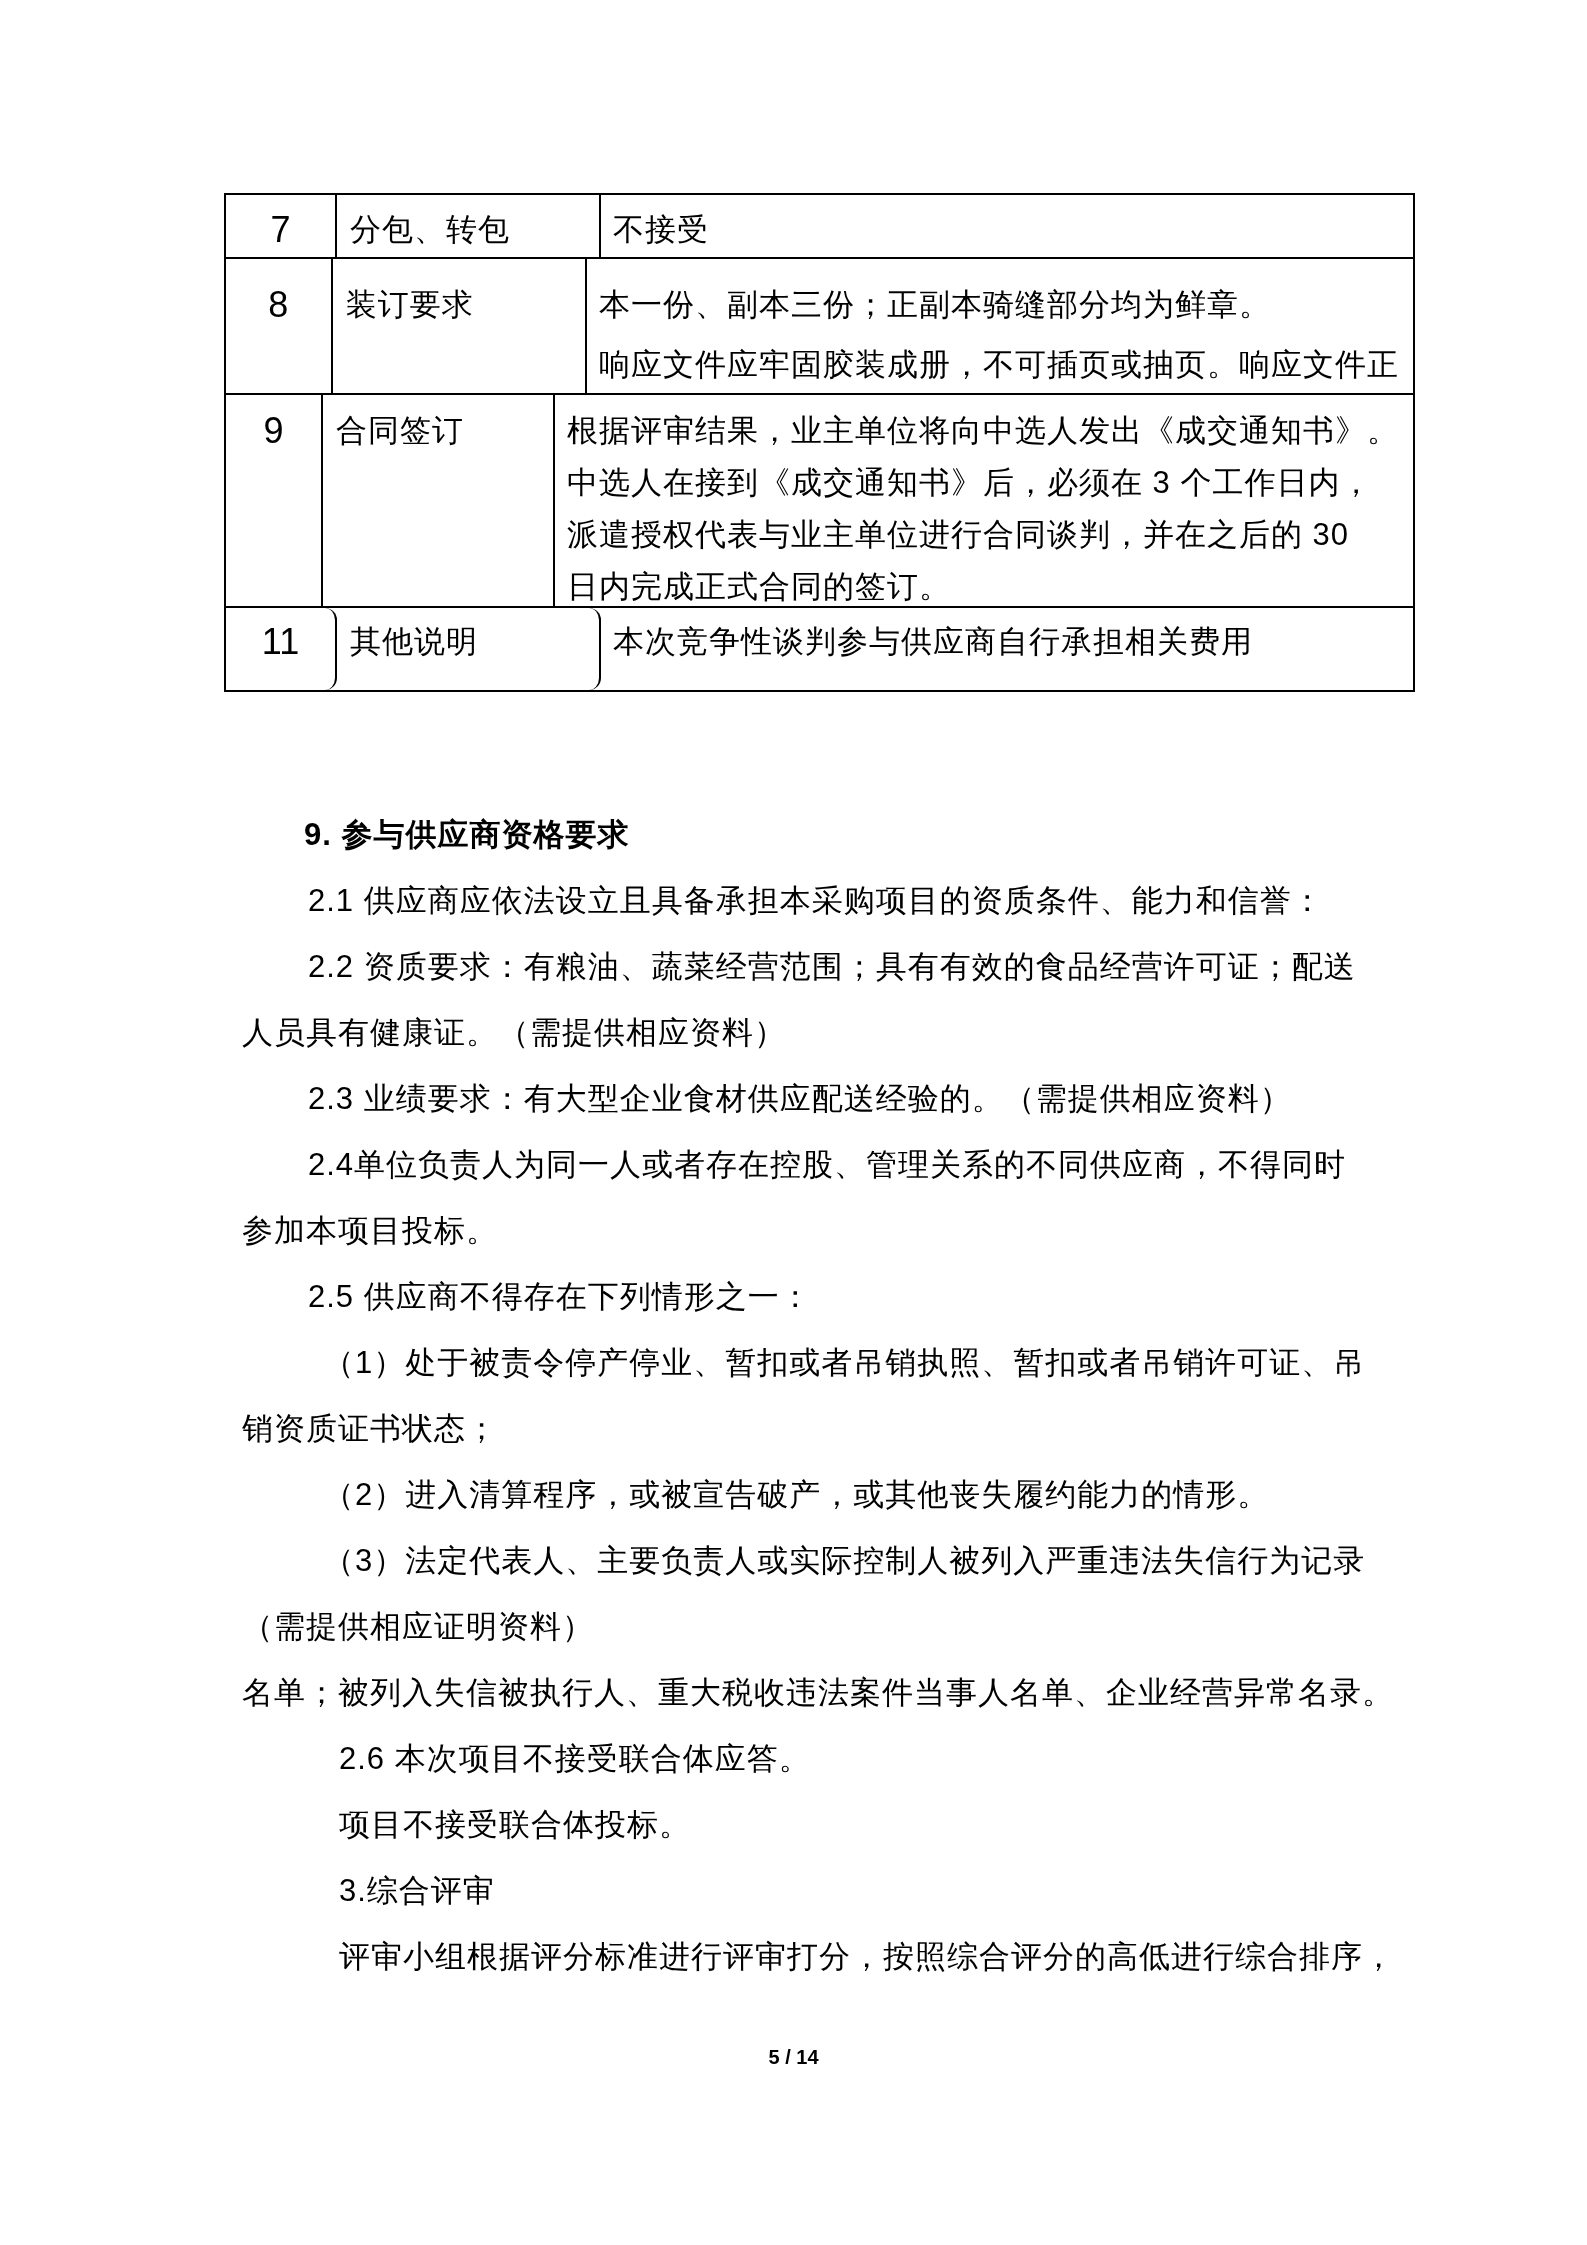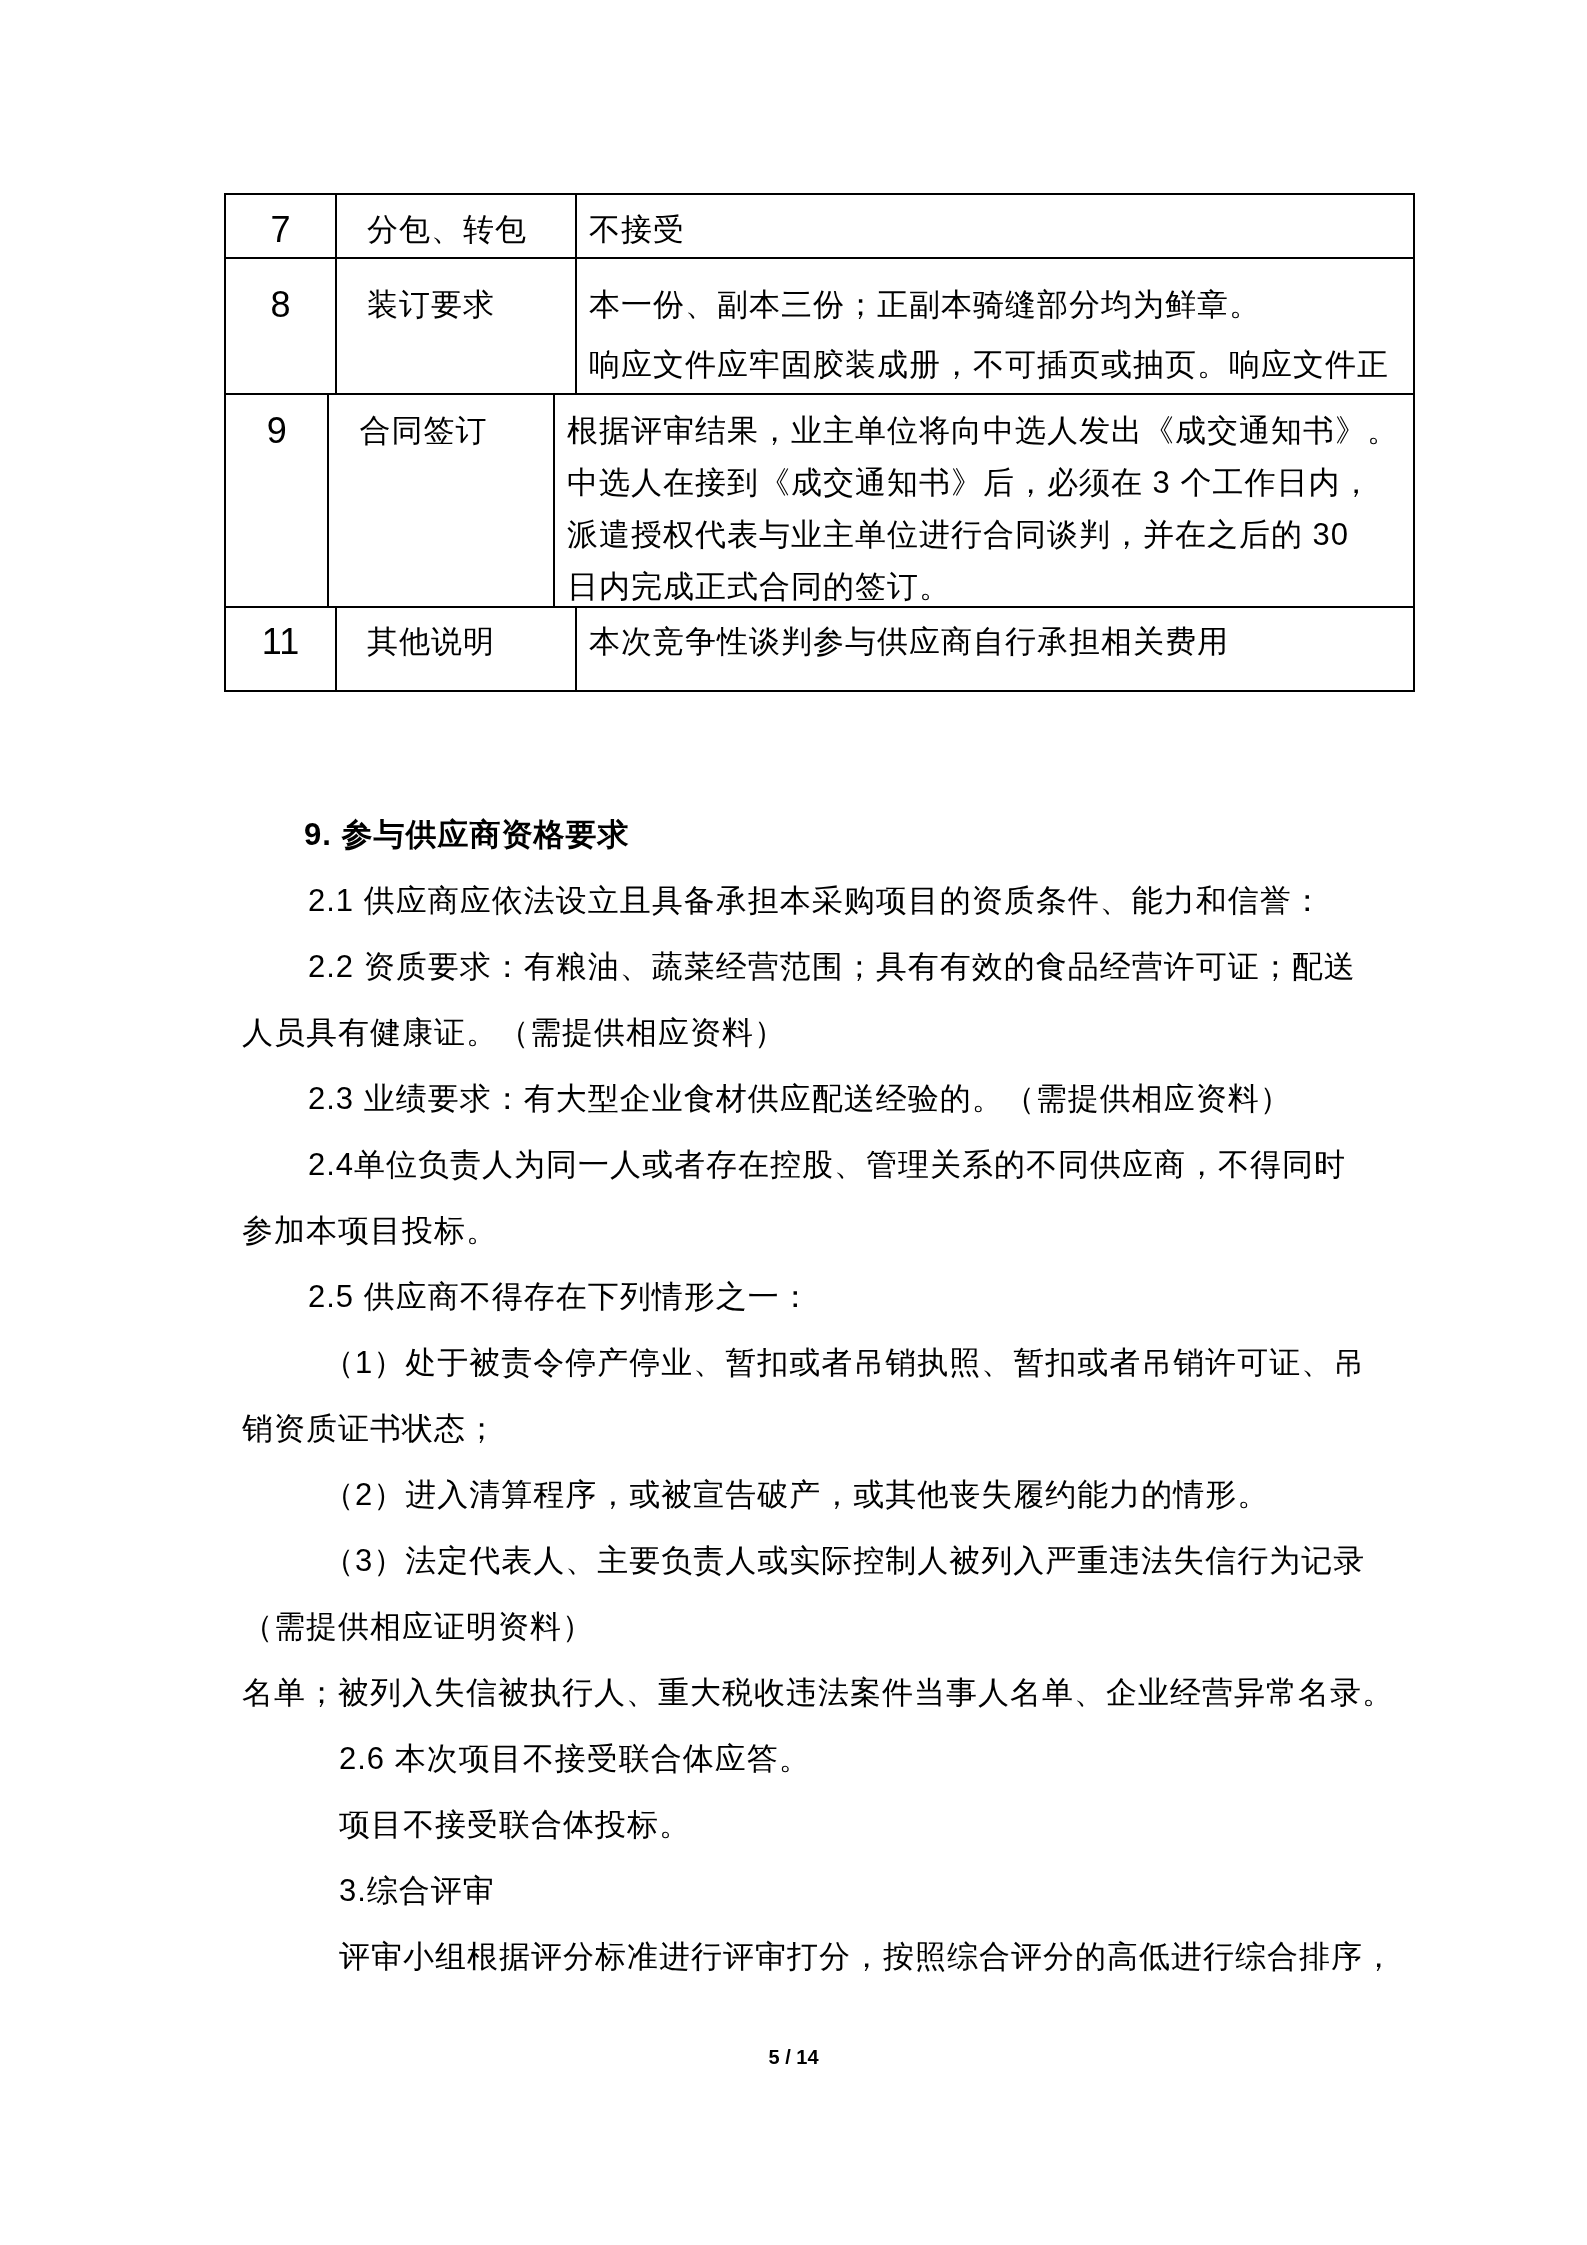--- a/index.html
+++ b/index.html
@@ -14,29 +14,29 @@
   
   .doc-table{
     position:absolute;left:224px;top:193px;width:1191px;
     border:2px solid #000;box-sizing:border-box;
     font-size:31px;letter-spacing:1px;
   }
   .t-row{display:flex;border-bottom:2px solid #000;box-sizing:border-box;overflow:hidden;}
   .t-row:last-child{border-bottom:none;}
   .c-num{width:111px;border-right:2px solid #000;box-sizing:border-box;
          text-align:center;font-size:36px;letter-spacing:0;}
-  .c-label{width:240px;border-right:2px solid #000;box-sizing:border-box;
-           padding-left:30px;}
+  .c-label{width:264px;border-right:2px solid #000;box-sizing:border-box;
+           padding-left:13px;}
   .c-content{flex:1;box-sizing:border-box;padding-left:12px;padding-right:14px;}
   .c-content .tline{white-space:nowrap;}
   .r7{height:64px;}   .r7 .c-num,.r7 .c-label,.r7 .c-content{padding-top:16px;line-height:38px;}
   .r8{height:136px;}  .r8 .c-num,.r8 .c-label,.r8 .c-content{padding-top:16px;line-height:60px;}
   .r9{height:213px;}  .r9 .c-num,.r9 .c-label,.r9 .c-content{padding-top:10px;line-height:52px;}
   .r10{height:80px;}  .r10 .c-num,.r10 .c-label,.r10 .c-content{padding-top:15px;line-height:38px;}
-  .r11{height:82px;}  .r11 .c-num,.r11 .c-label,.r11 .c-content{padding-top:15px;line-height:38px;}
+  .r11{height:82px;}  .r11 .c-num,.r11 .c-label,.r11 .c-content{padding-top:15px;line-height:38px;border-radius:12px;}
   
   .body-text{
     position:absolute;left:242px;top:802px;width:1200px;
     font-size:31px;line-height:66px;letter-spacing:1px;
   }
   .bline{white-space:nowrap;}
   .heading{font-weight:bold;padding-left:62px;}
   .ind0{padding-left:0;}
   .inda{padding-left:66px;}
   .indb{padding-left:81px;}

